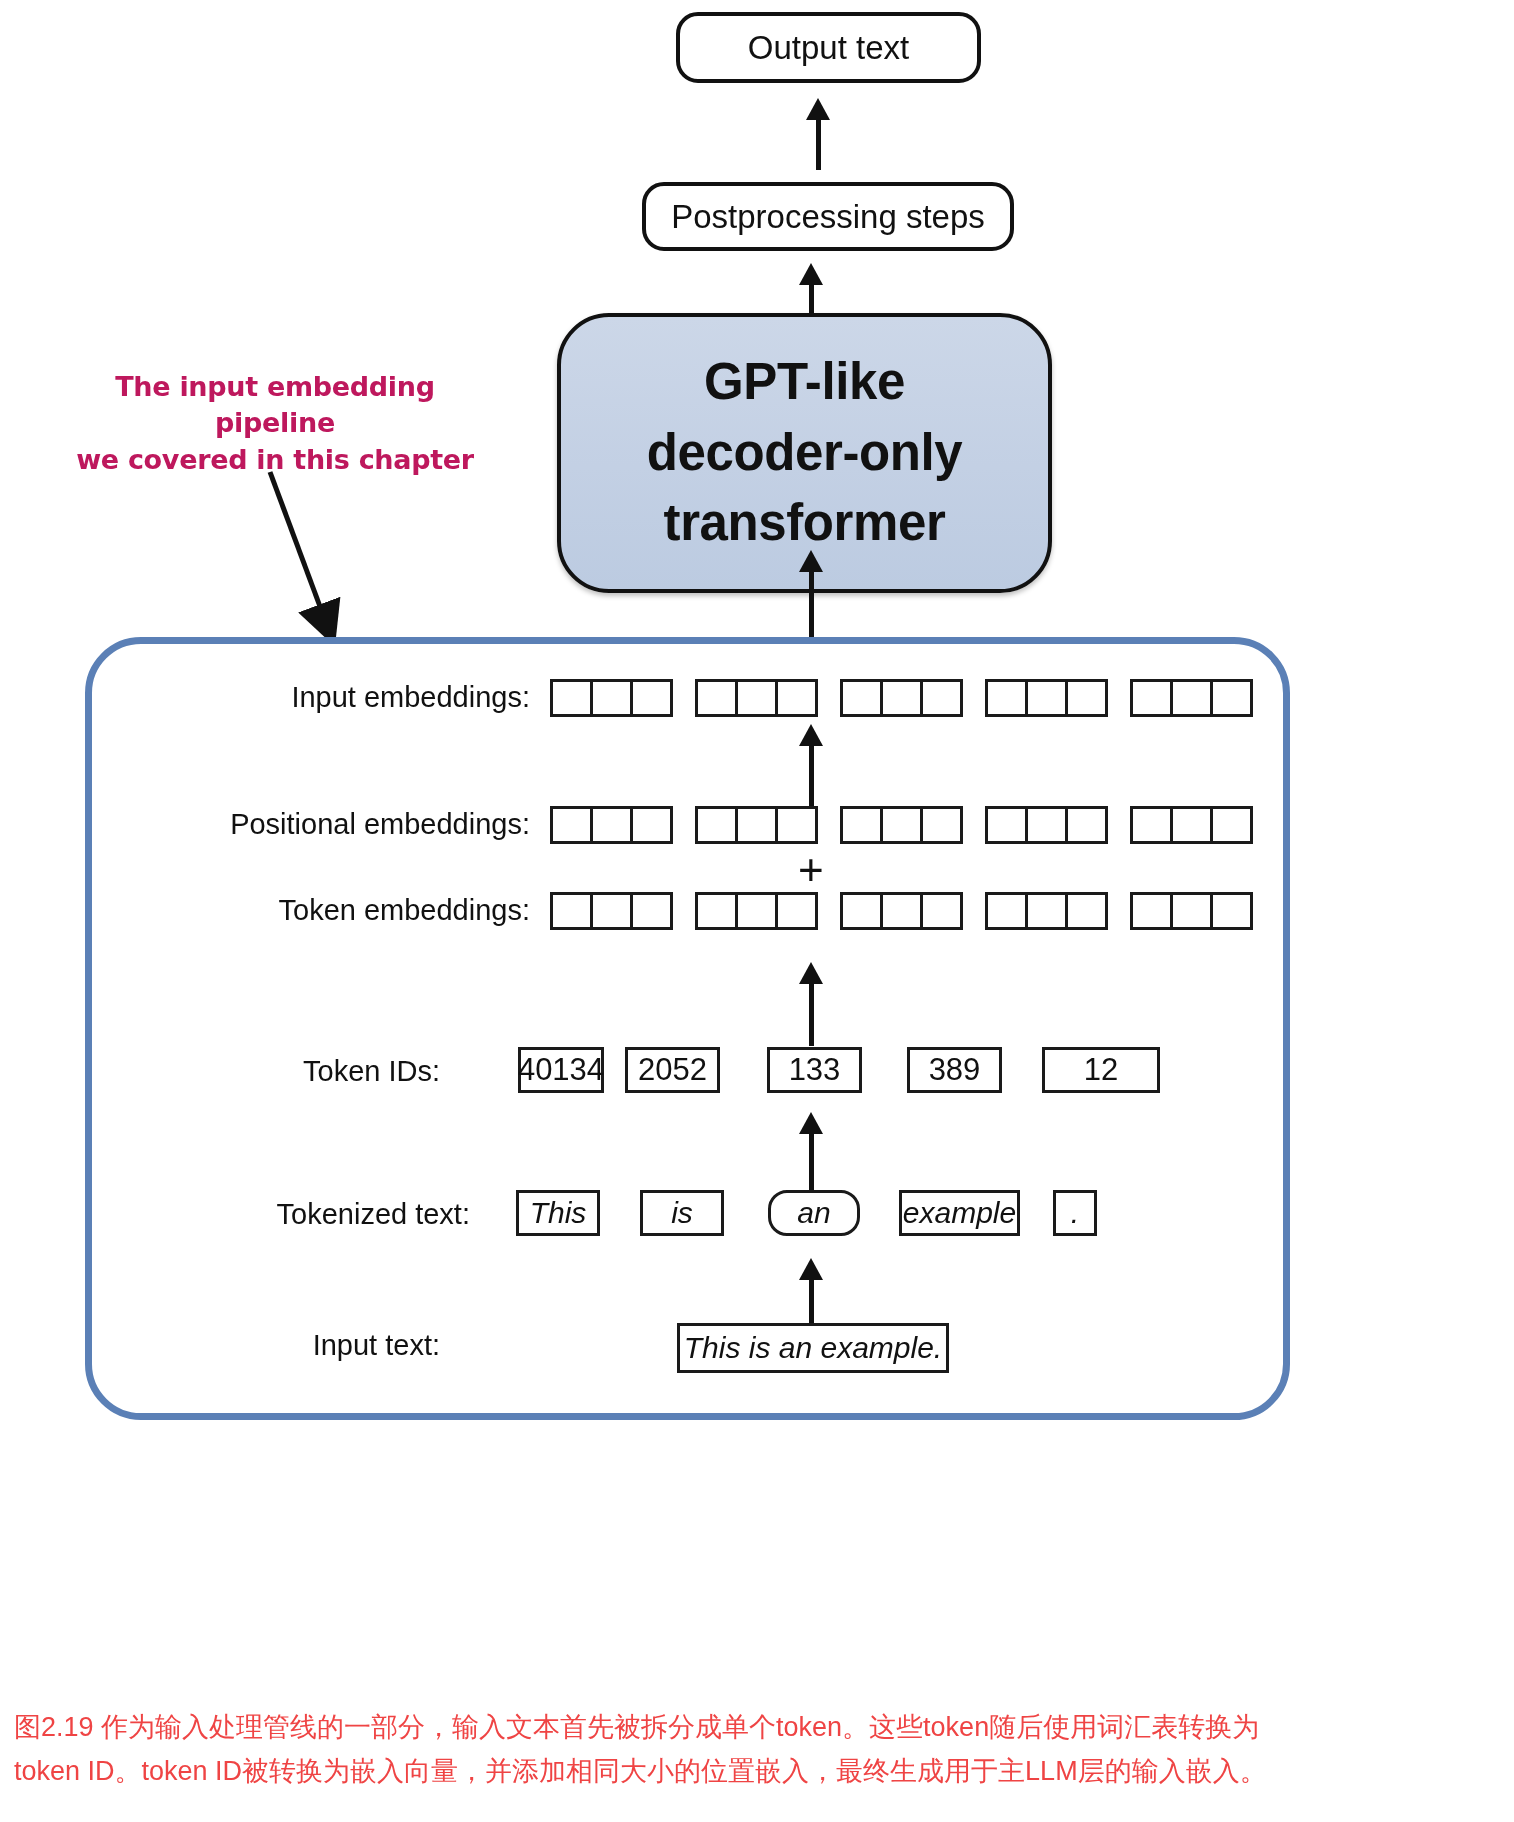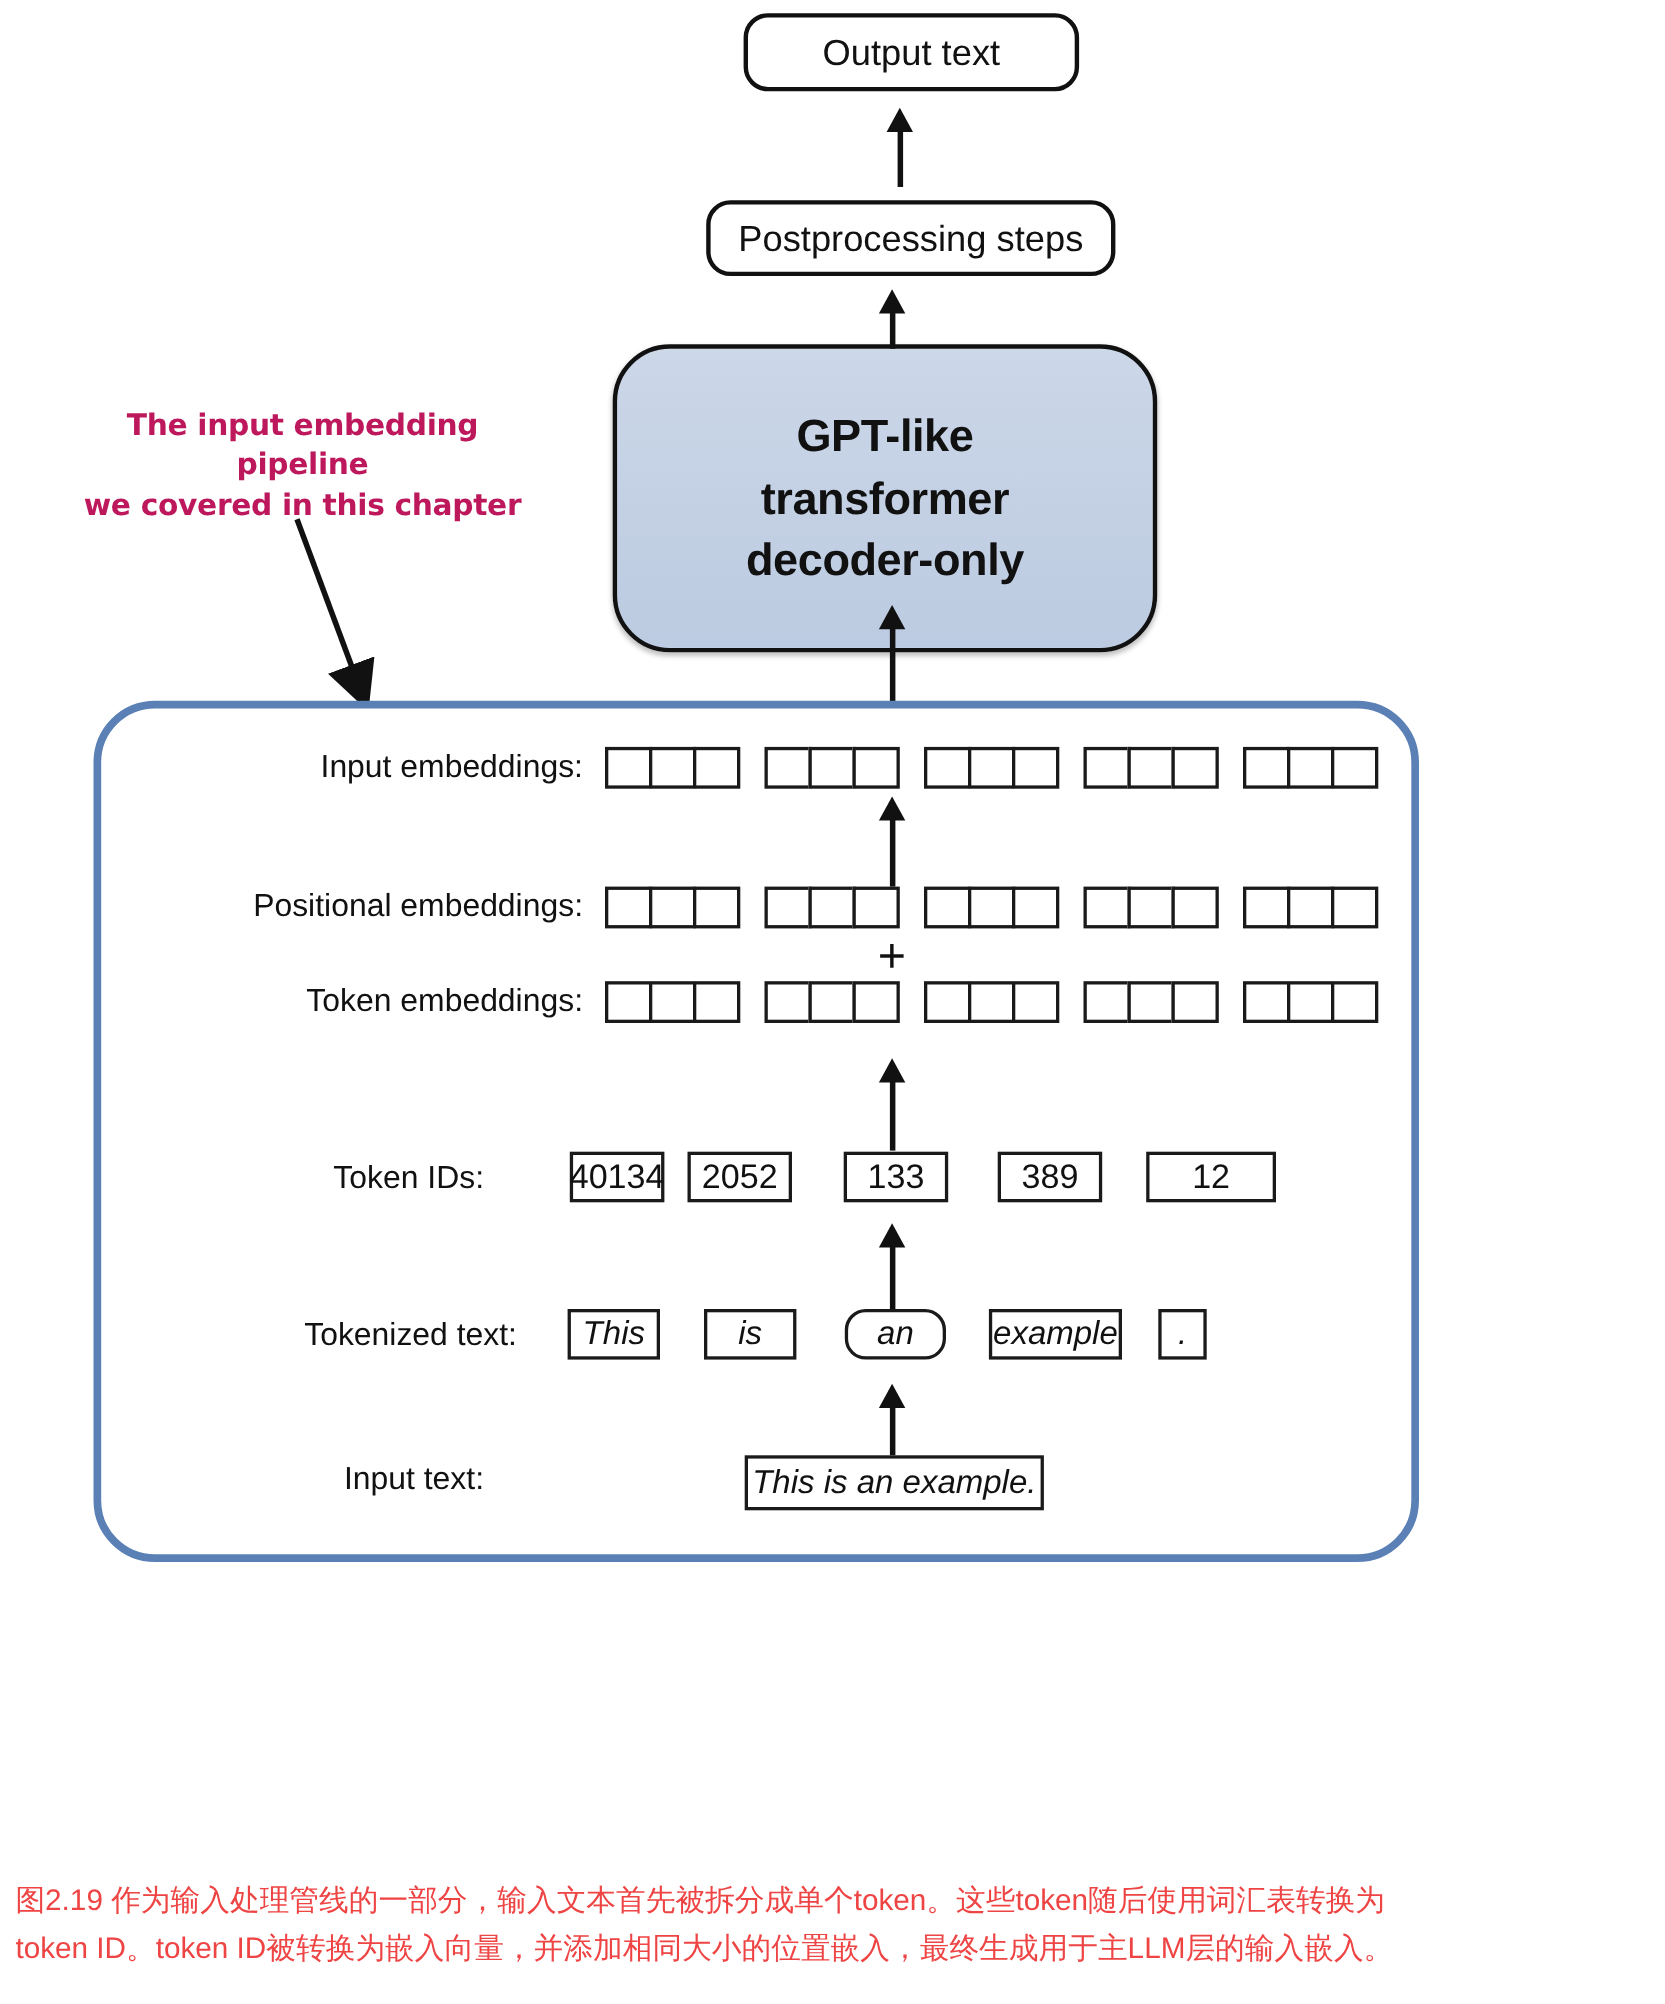--- a/index.html
+++ b/index.html
@@ -14,21 +14,21 @@
     position:absolute;box-sizing:border-box;
     border:4px solid #111;border-radius:22px;background:#ffffff;
     display:flex;align-items:center;justify-content:center;
     text-align:center;line-height:1.15;
   }
   #output-text-box{left:676px;top:12px;width:305px;height:71px;font-size:33px;}
   #postprocessing-box{left:642px;top:182px;width:372px;height:69px;font-size:33px;}
   #transformer-box{
     left:557px;top:313px;width:495px;height:280px;border-radius:52px;
     background:linear-gradient(180deg,#ccd7e8 0%,#c3d0e4 55%,#bccbe1 100%);
-    font-size:41px;font-weight:bold;letter-spacing:-0.4px;line-height:1.38;
+    font-size:51px;font-weight:bold;letter-spacing:-0.4px;line-height:1.38;
     box-shadow:0 3px 5px rgba(0,0,0,.25);
   }
 
   
   #pipeline-container{
     position:absolute;left:85px;top:637px;width:1205px;height:783px;
     box-sizing:border-box;border:7px solid #5b80b6;border-radius:56px;background:#fff;
   }
 
   
@@ -101,22 +101,22 @@
 </div>
 
 <div class="varrow" style="left:811px;top:263px;height:58px;">
   <div class="head"></div>
   <div class="shaft" style="height:45px;"></div>
 </div>
 
 <div class="procbox" id="transformer-box">
   <div>
     <div>GPT-like</div>
+    <div>decoder-only</div>
     <div>transformer</div>
-    <div>decoder-only</div>
   </div>
 </div>
 
 <div class="varrow" style="left:811px;top:550px;height:110px;">
   <div class="head"></div>
   <div class="shaft" style="height:97px;"></div>
 </div>
 
 <div id="annotation-text">
   <div>The input embedding pipeline</div>

